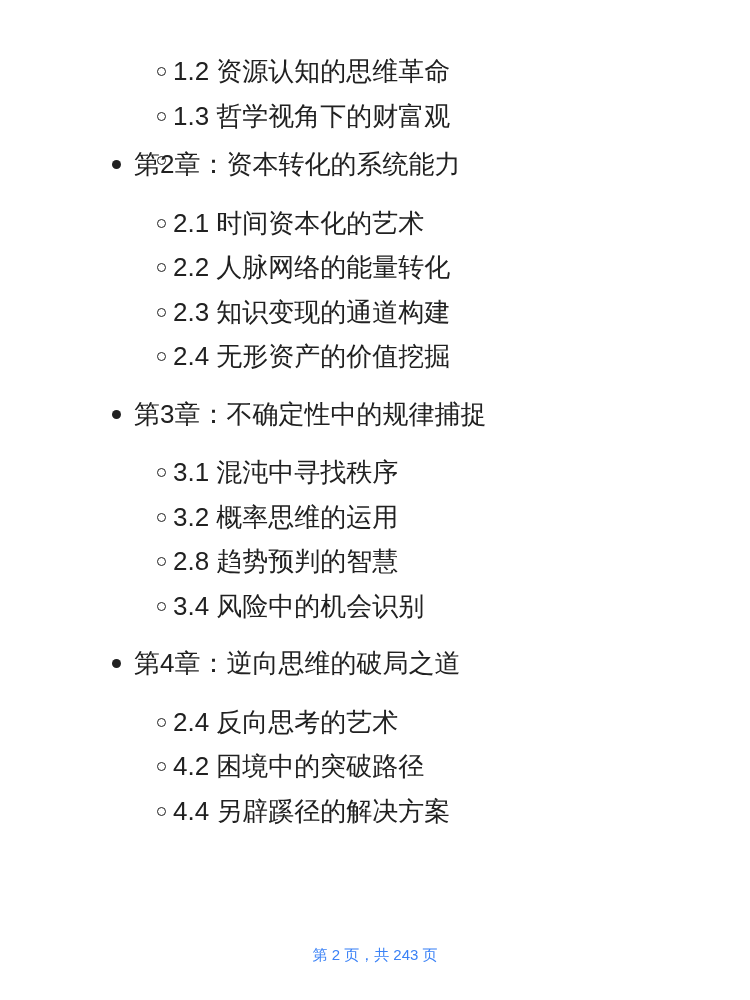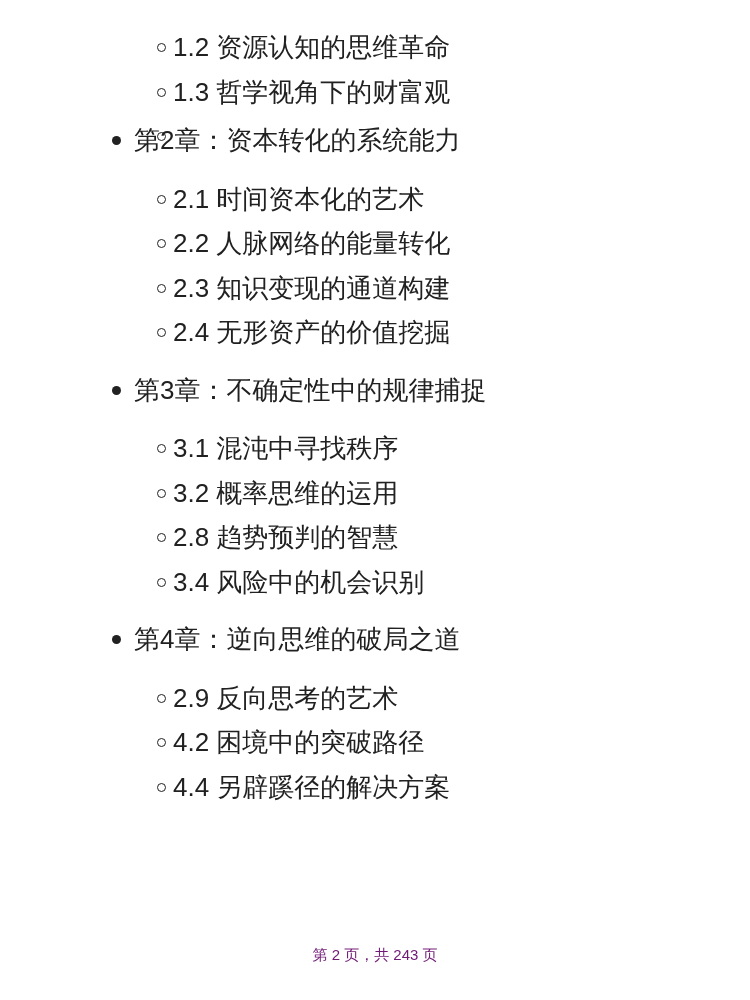--- a/index.html
+++ b/index.html
@@ -14,21 +14,21 @@
     color: #212121;
     overflow: hidden;
   }
   .page {
     position: relative;
     width: 750px;
     height: 1000px;
     background: #ffffff;
   }
   .content {
-    padding-top: 25px;
+    padding-top: 49px;
     font-size: 26px;
   }
   ul {
     list-style: none;
     margin: 0;
     padding: 0;
   }
   li {
     line-height: 44.5px;
   }
@@ -75,21 +75,21 @@
   }
   
   .footer {
     position: absolute;
     left: 0;
     right: 0;
     top: 944px;
     text-align: center;
     font-size: 15px;
     line-height: 22px;
-    color: #701a75;
+    color: #3b82f6;
   }
 </style>
 </head>
 <body>
 
 <div class="page">
   <div class="content">
 
     <ul class="sub-list">
       <li class="sub-item">
@@ -158,21 +158,21 @@
       </li>
 
       <li class="chapter">
         <span class="chapter-title">
           <span class="bullet disc"></span>
           <span>第4章：逆向思维的破局之道</span>
         </span>
         <ul class="sub-list">
           <li class="sub-item">
             <span class="bullet circle"></span>
-            <span>2.9 反向思考的艺术</span>
+            <span>2.4 反向思考的艺术</span>
           </li>
           <li class="sub-item">
             <span class="bullet circle"></span>
             <span>4.2 困境中的突破路径</span>
           </li>
           <li class="sub-item">
             <span class="bullet circle"></span>
             <span>4.4 另辟蹊径的解决方案</span>
           </li>
         </ul>

